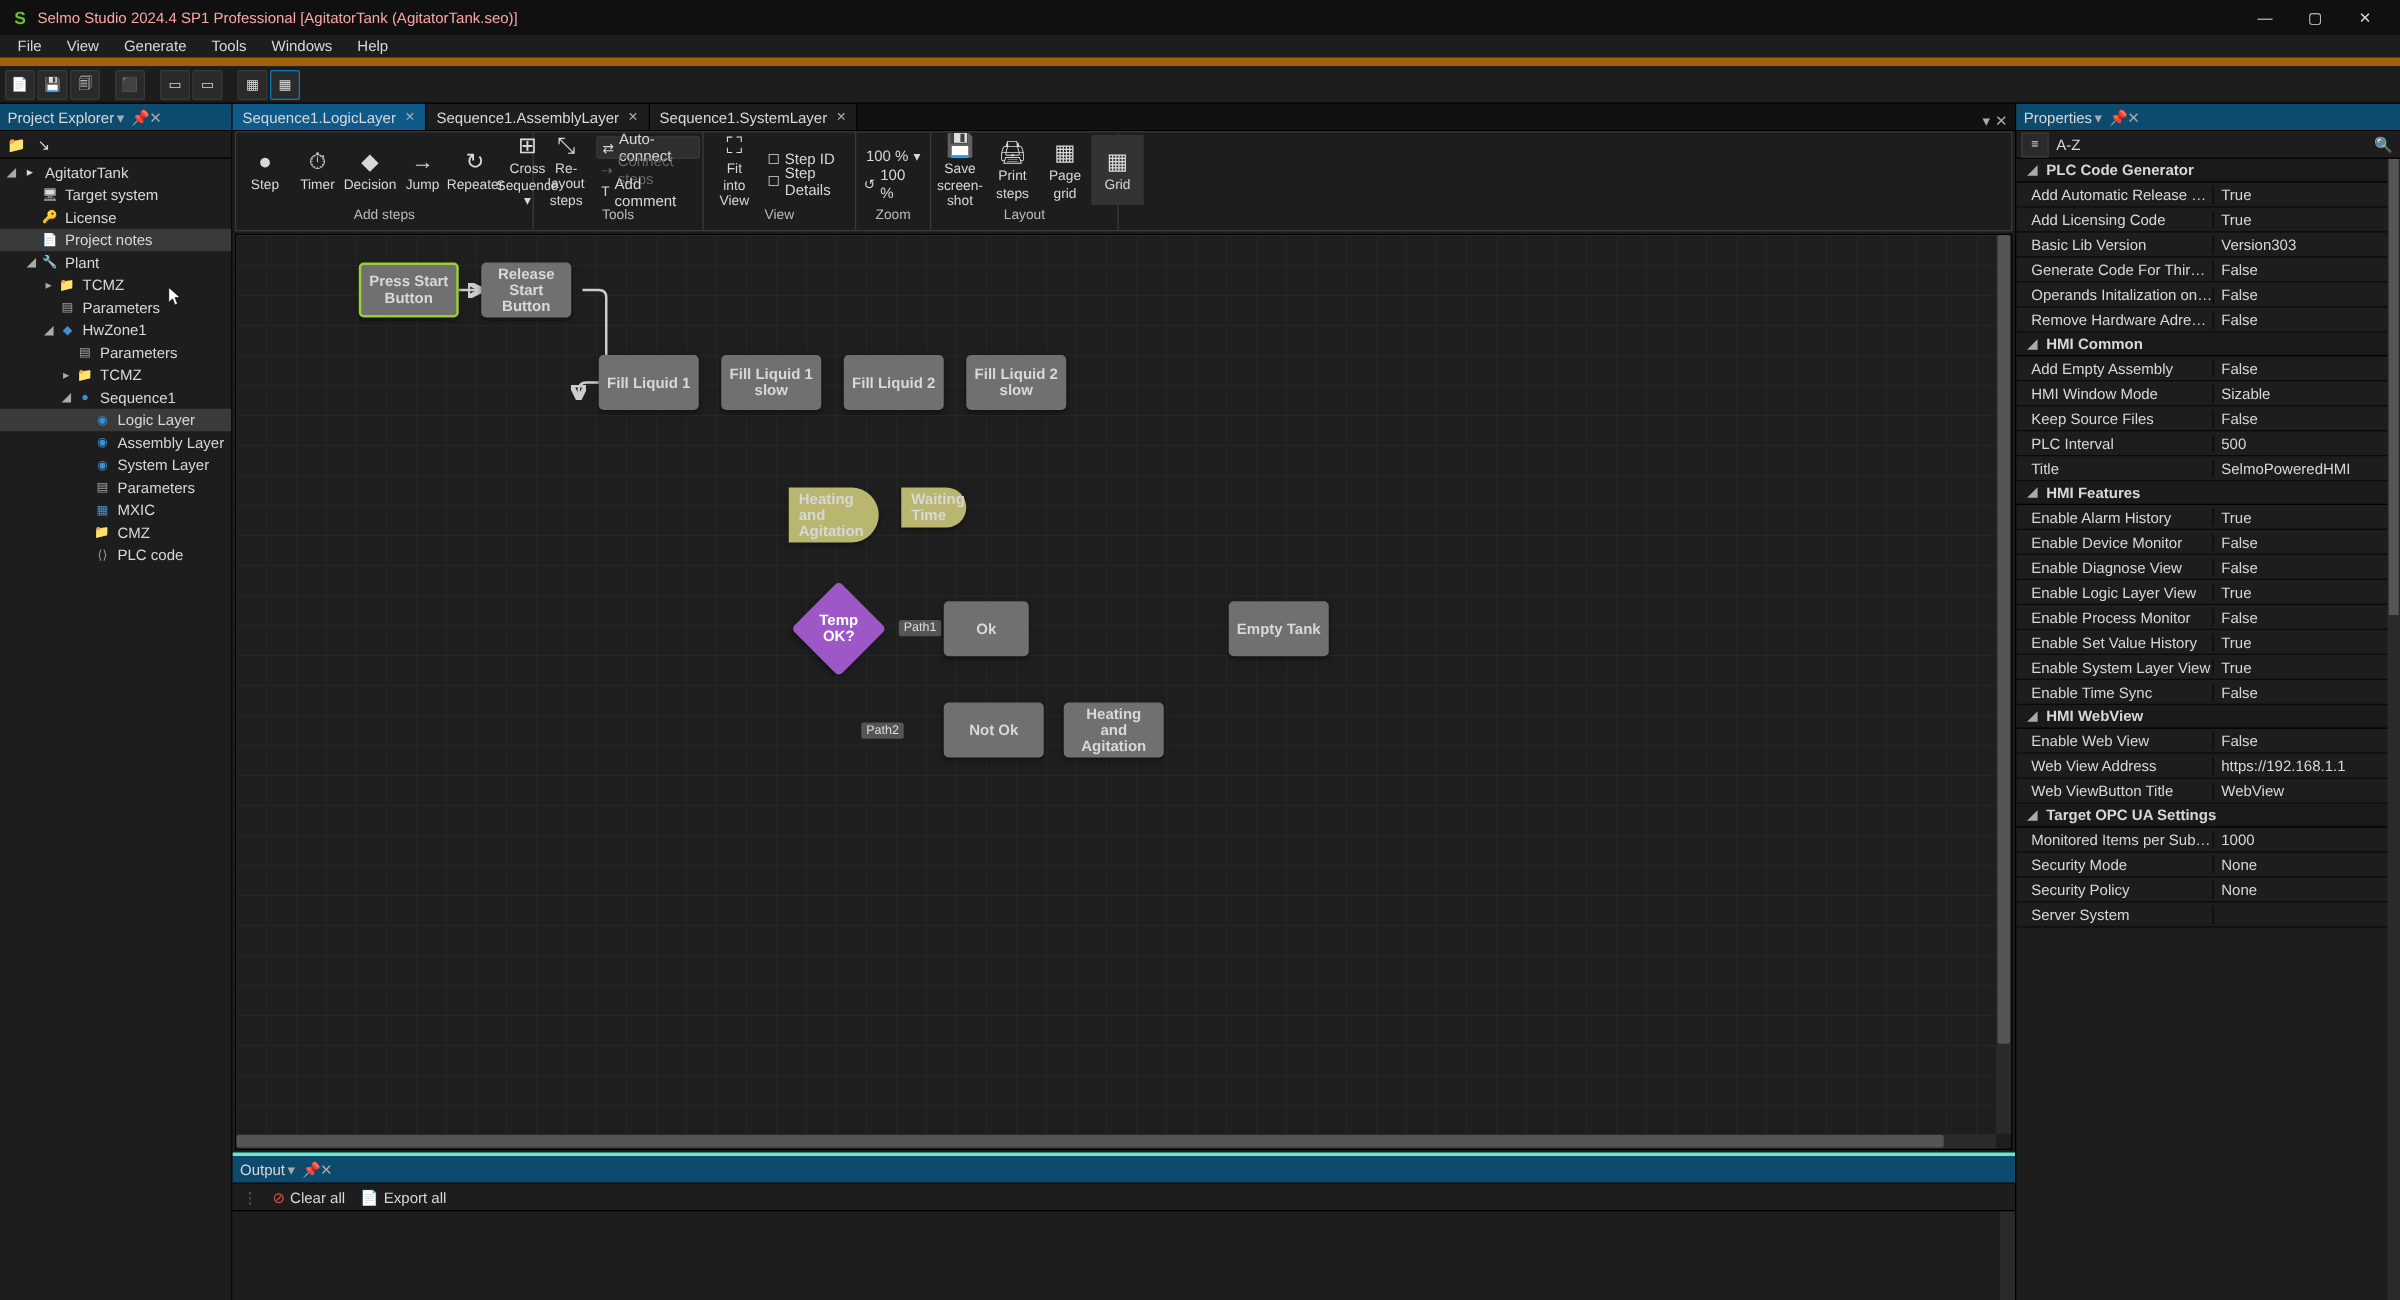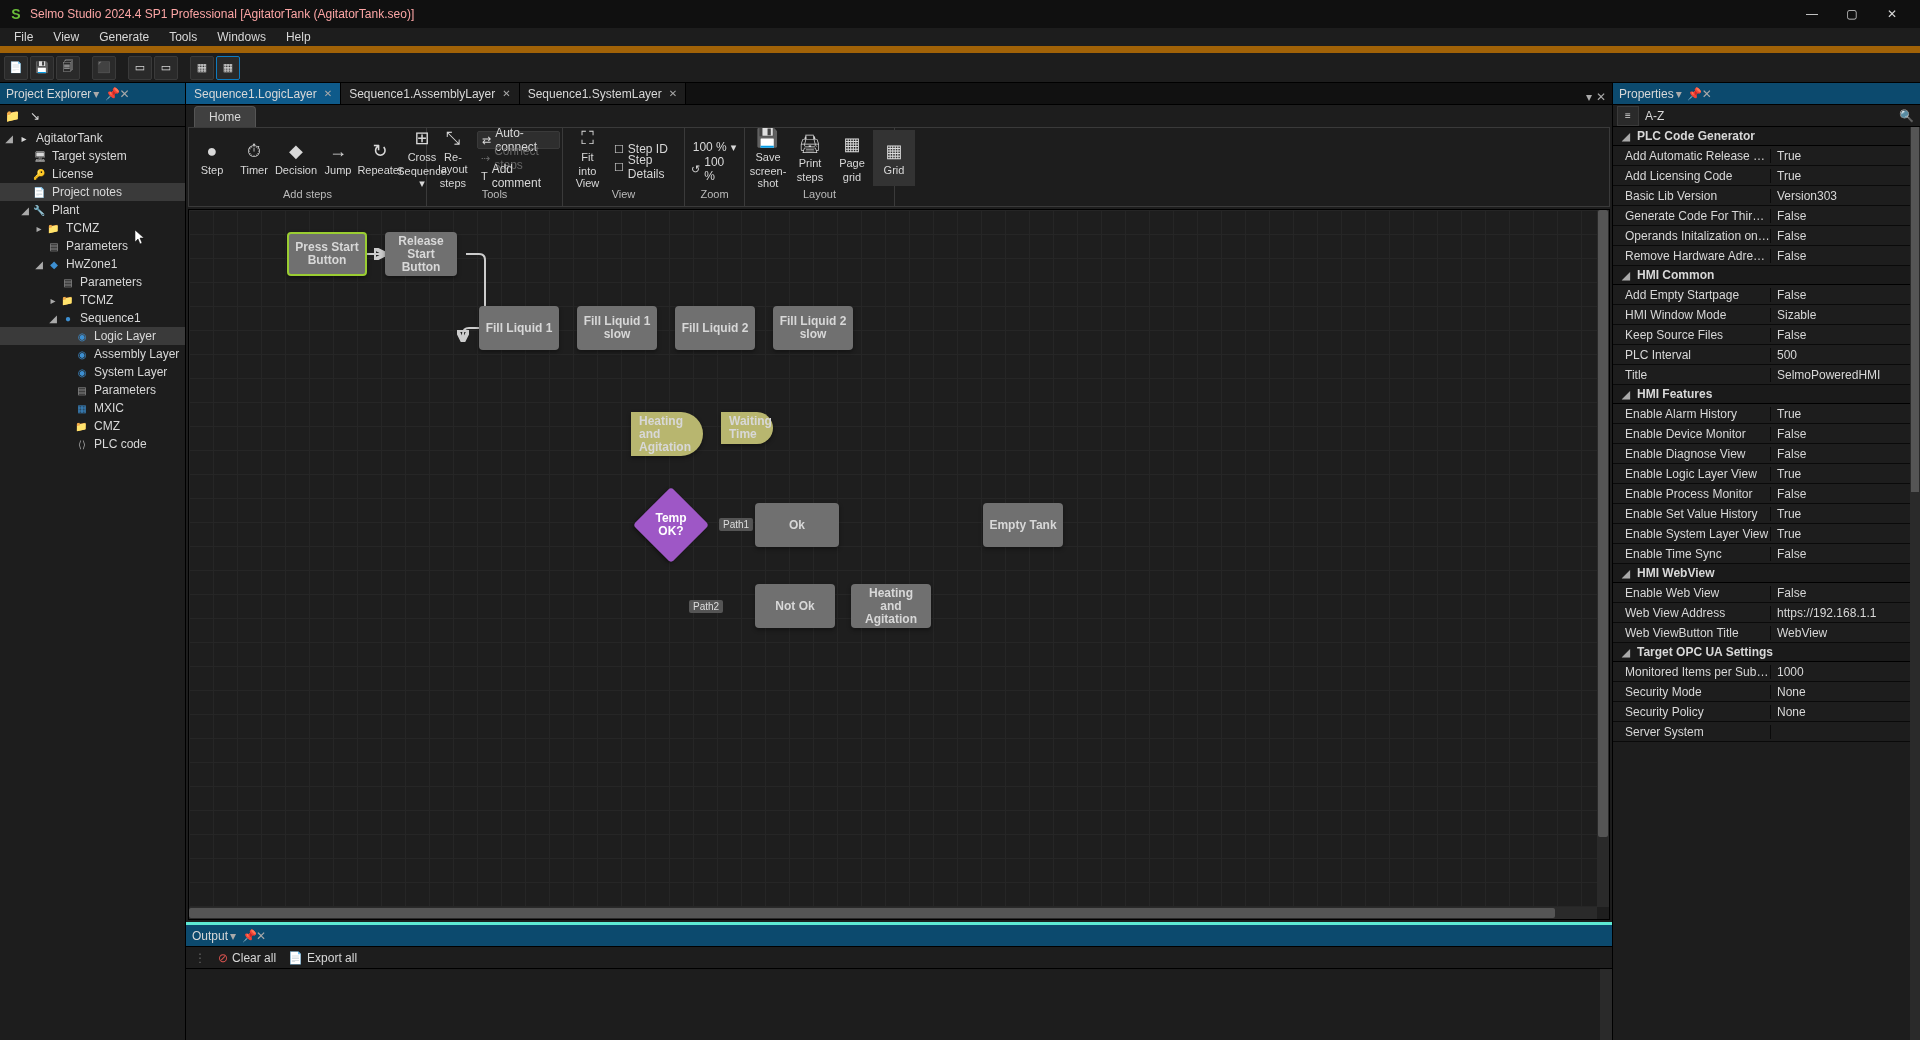--- a/index.html
+++ b/index.html
@@ -258,23 +258,20 @@
           </div>
         </div>
       <div class="spacer"></div>
       <div class="tctrl">
         <span>▾</span>
         <span>✕</span>
       </div>
     </div>
 
     <div class="ribbon-wrap">
-      <div class="rib-tabs">
-          <div class="rib-tab">Home</div>
-        </div>
       <div class="ribbon">
         <div class="rgrp" style="width:238px">
           <div class="rgrp-body" id="rg-add">
               <div class="rbtn">
                 <div class="ic">●</div>
                 <span>Step</span>
               </div>
               <div class="rbtn">
                 <div class="ic">⏱</div>
                 <span>Timer</span>
@@ -405,21 +402,21 @@
         <div class="node dshape" style="left:442px;top:202px;width:72px;height:44px">
             <span>Heating and Agitation</span>
           </div>
         <div class="node dshape" style="left:532px;top:202px;width:52px;height:32px">
             <span>Waiting Time</span>
           </div>
         <div class="node hex" style="left:455px;top:288px">
             <span class="lbl" style="color:#fff">Temp OK?</span>
           </div>
         <div class="pathlbl" style="left:530px;top:308px">Path1</div>
-        <div class="node" style="left:566px;top:293px;width:84px;height:44px">
+        <div class="node" style="left:566px;top:293px;width:68px;height:44px">
             <span>Ok</span>
           </div>
         <div class="node" style="left:794px;top:293px;width:80px;height:44px">
             <span>Empty Tank</span>
           </div>
         <div class="pathlbl" style="left:500px;top:390px">Path2</div>
         <div class="node" style="left:566px;top:374px;width:80px;height:44px">
             <span>Not Ok</span>
           </div>
         <div class="node" style="left:662px;top:374px;width:80px;height:44px">
@@ -501,21 +498,21 @@
         </div>
         <div class="prop-row">
           <div class="k">Remove Hardware Adress Declaration</div>
           <div class="v">False</div>
         </div>
         <div class="prop-cat">
           <span class="tw">◢</span>
           <span>HMI Common</span>
         </div>
         <div class="prop-row">
-          <div class="k">Add Empty Startpage</div>
+          <div class="k">Add Empty Assembly</div>
           <div class="v">False</div>
         </div>
         <div class="prop-row">
           <div class="k">HMI Window Mode</div>
           <div class="v">Sizable</div>
         </div>
         <div class="prop-row">
           <div class="k">Keep Source Files</div>
           <div class="v">False</div>
         </div>

